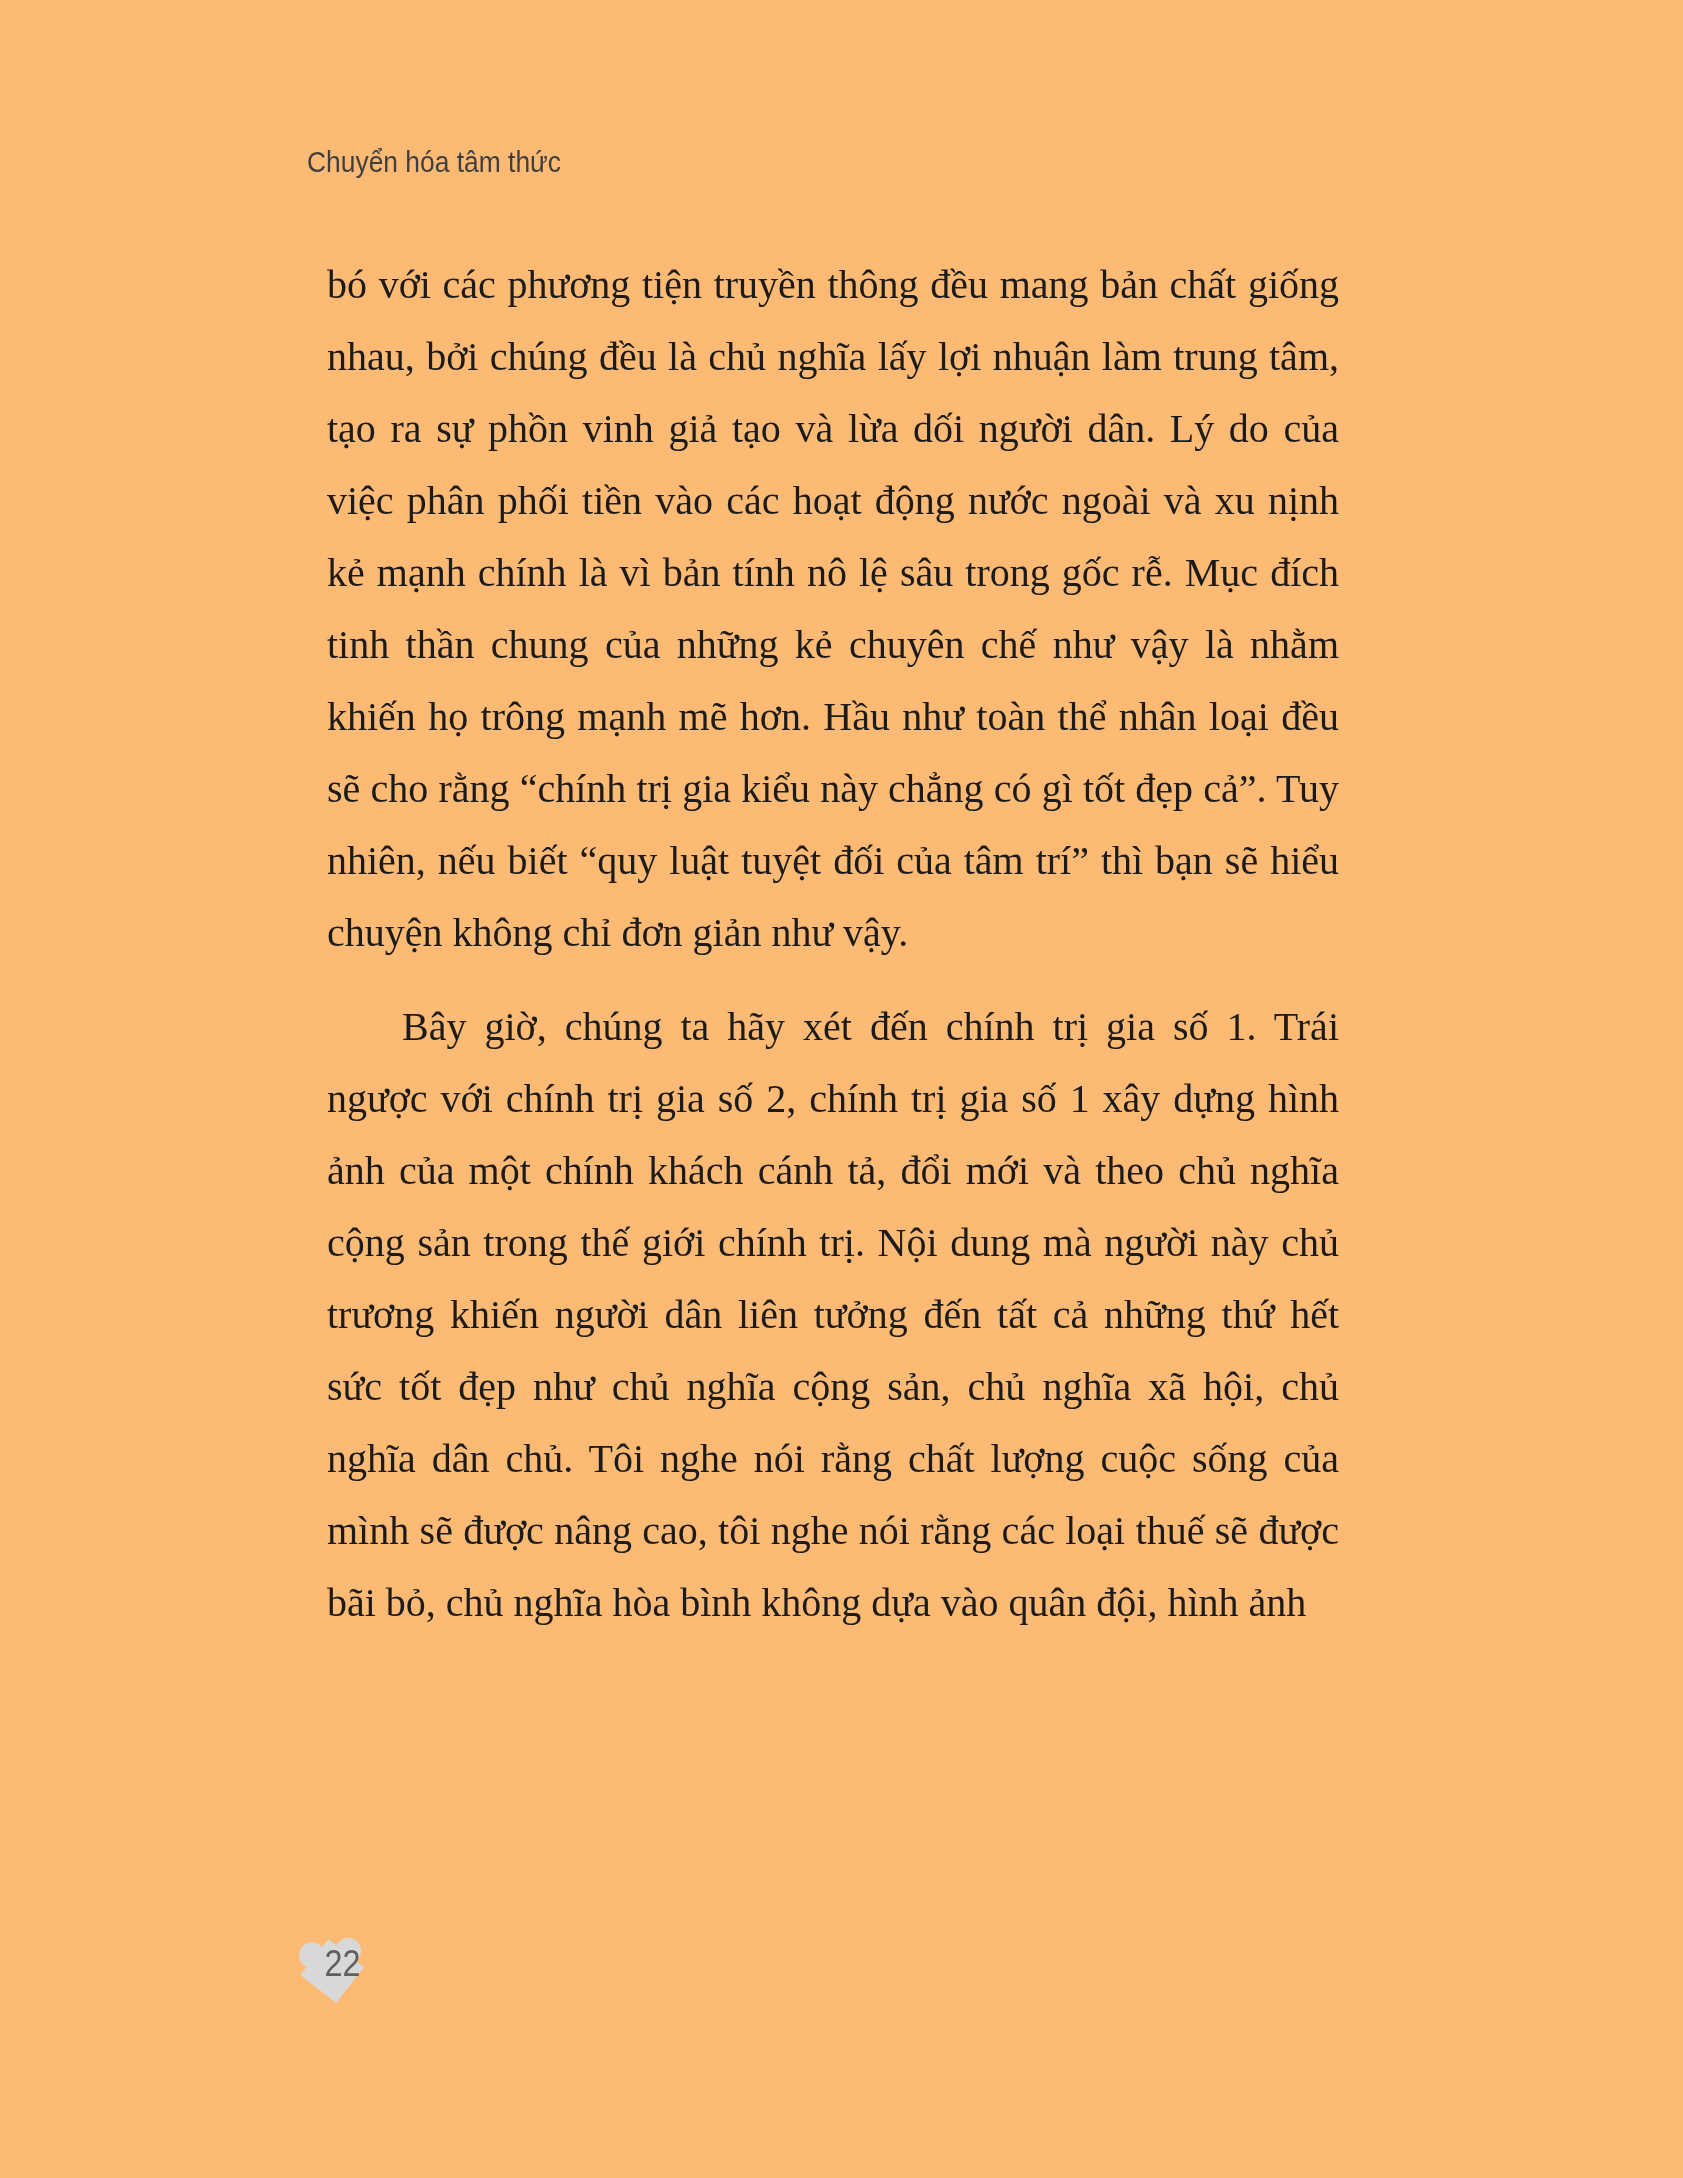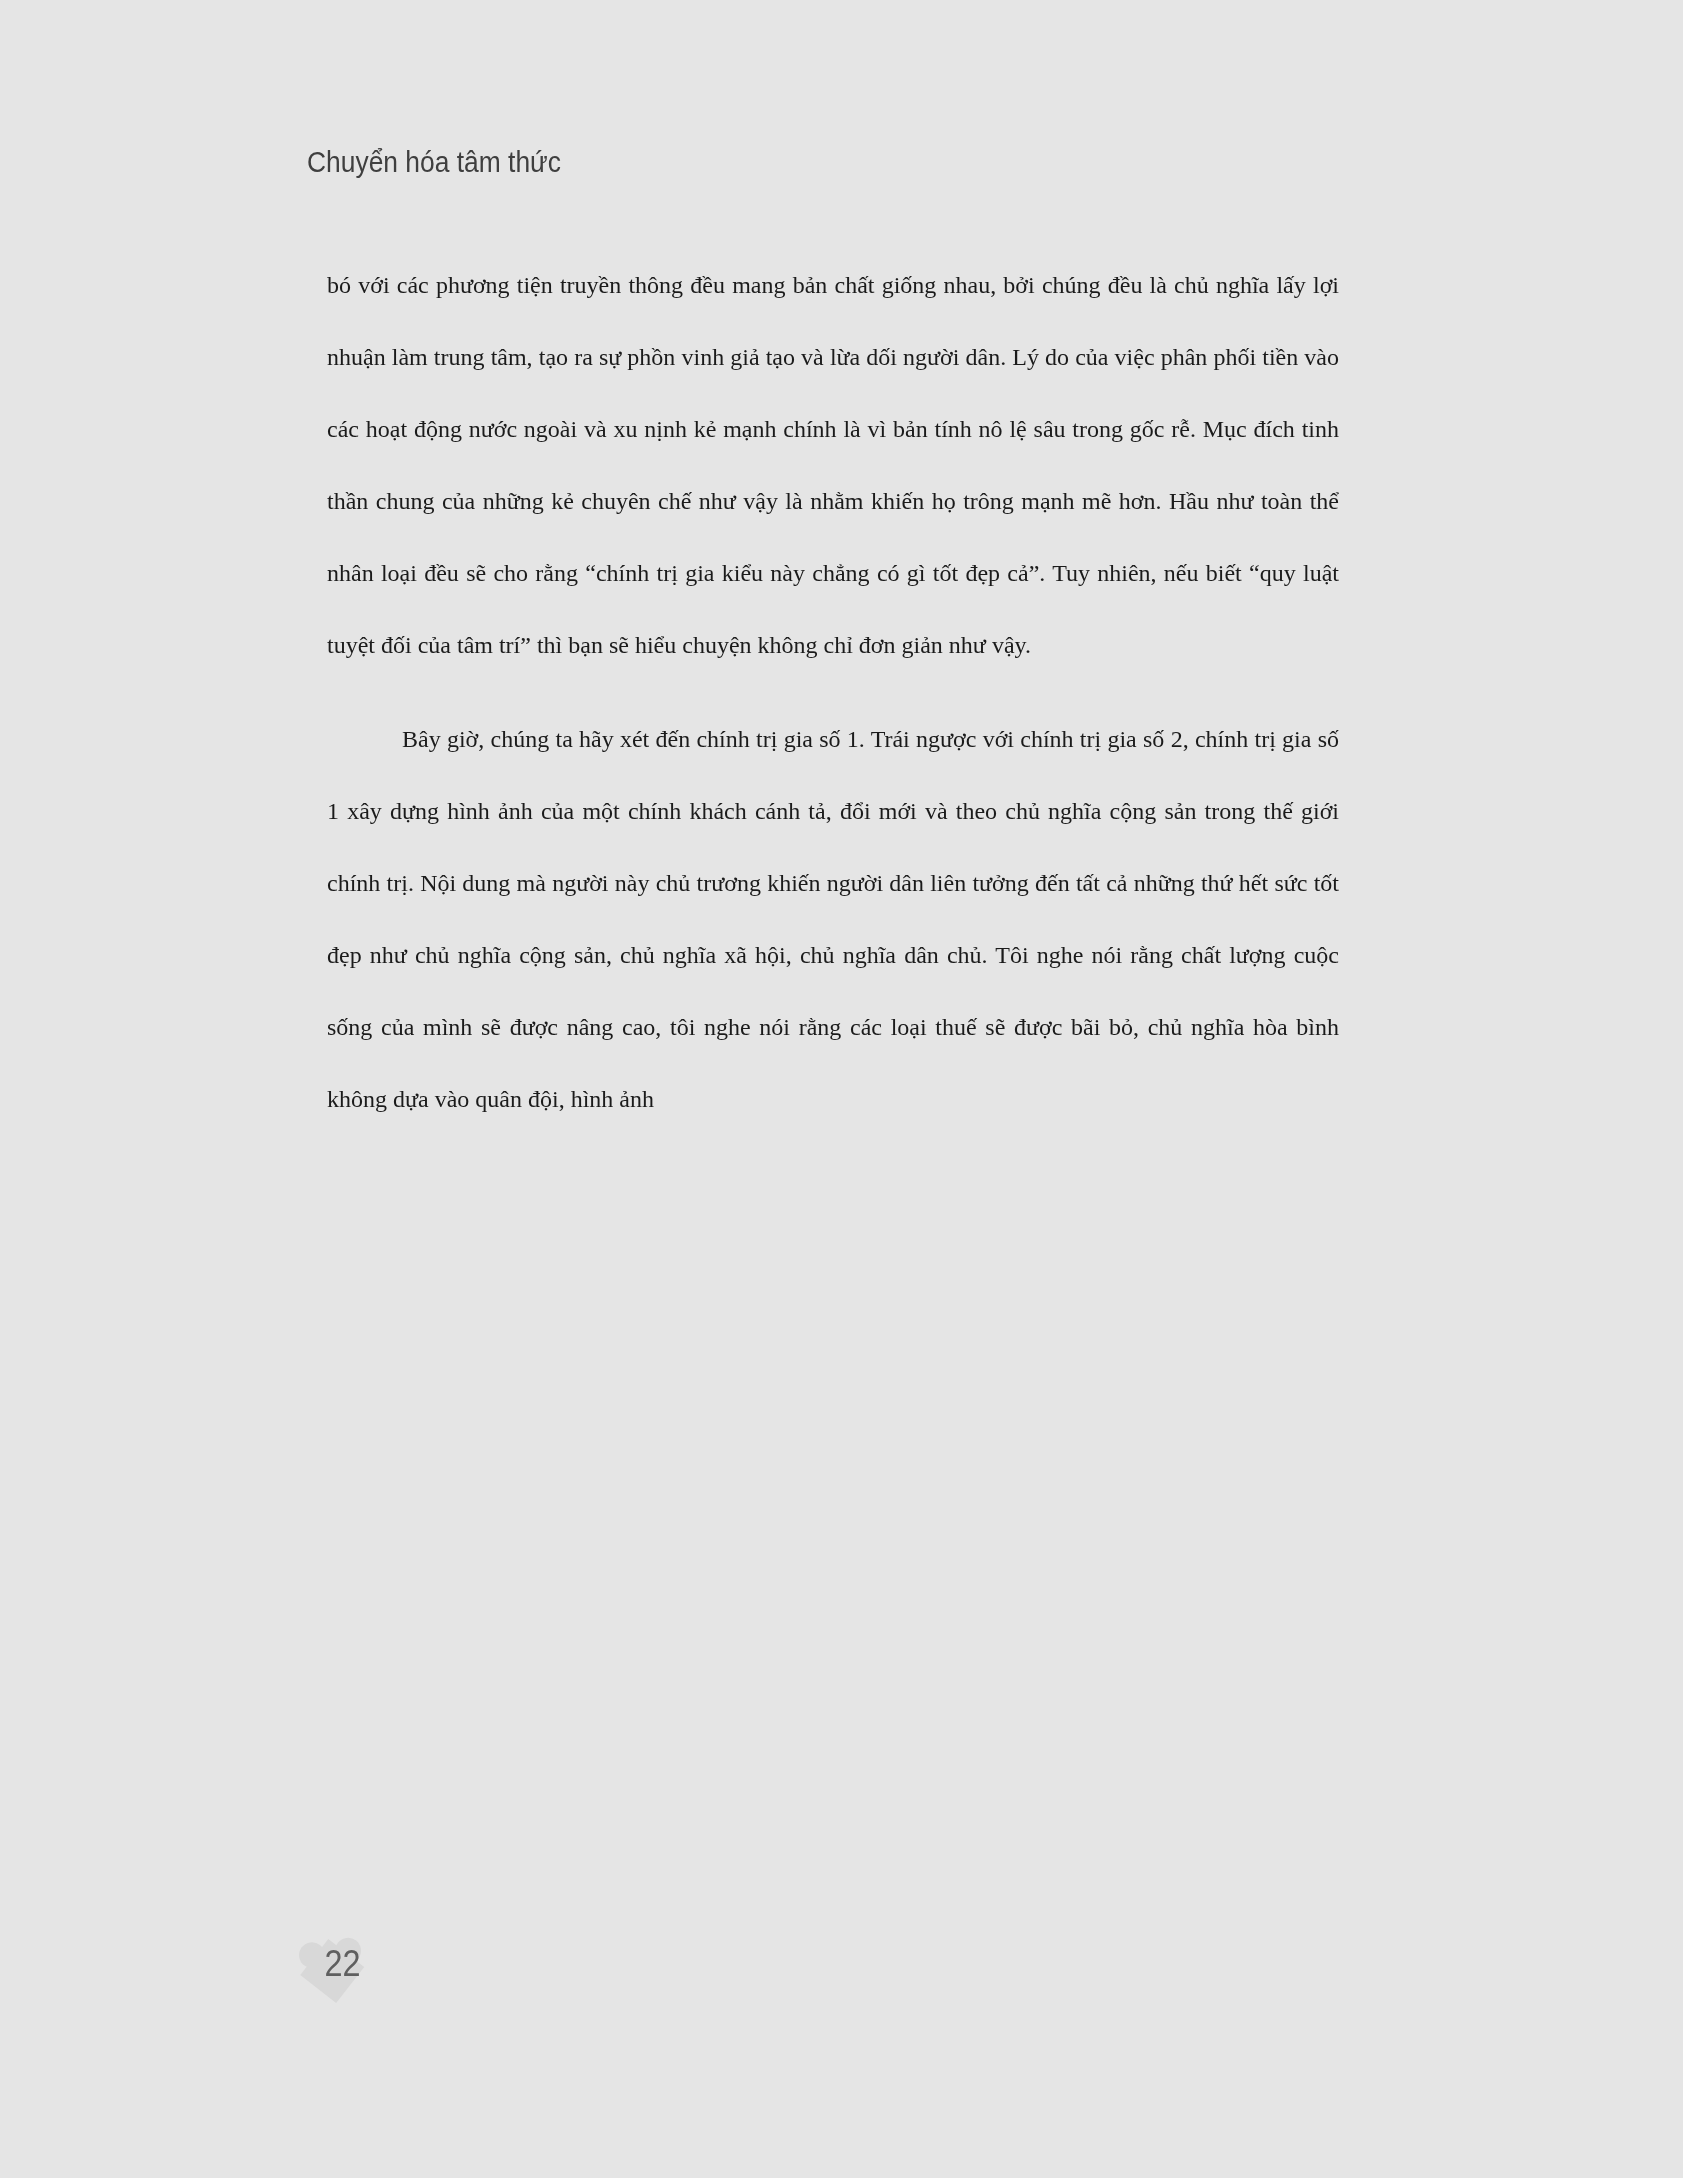--- a/index.html
+++ b/index.html
@@ -4,42 +4,42 @@
 <style>
   html, body {
     margin: 0;
     padding: 0;
     background: #ffffff;
   }
   .page {
     position: relative;
     width: 1683px;
     height: 2178px;
-    background: #e5e5e5;
+    background: #fdba74;
     overflow: hidden;
   }
   .running-header {
     position: absolute;
     left: 307px;
     top: 145px;
     font-family: "Liberation Sans", sans-serif;
     font-size: 30px;
     font-weight: 400;
     color: #3f3f3f;
     transform: scaleX(0.88);
     transform-origin: left center;
     white-space: nowrap;
   }
   .body-text {
     position: absolute;
     left: 327px;
     top: 249px;
     width: 1012px;
     font-family: "Liberation Serif", "DejaVu Serif", serif;
-    font-size: 24px;
+    font-size: 40px;
     line-height: 72px;
     color: #1b1b1b;
     text-align: justify;
   }
   .body-text p {
     margin: 0;
     padding: 0;
   }
   .body-text p + p {
     margin-top: 22px;

